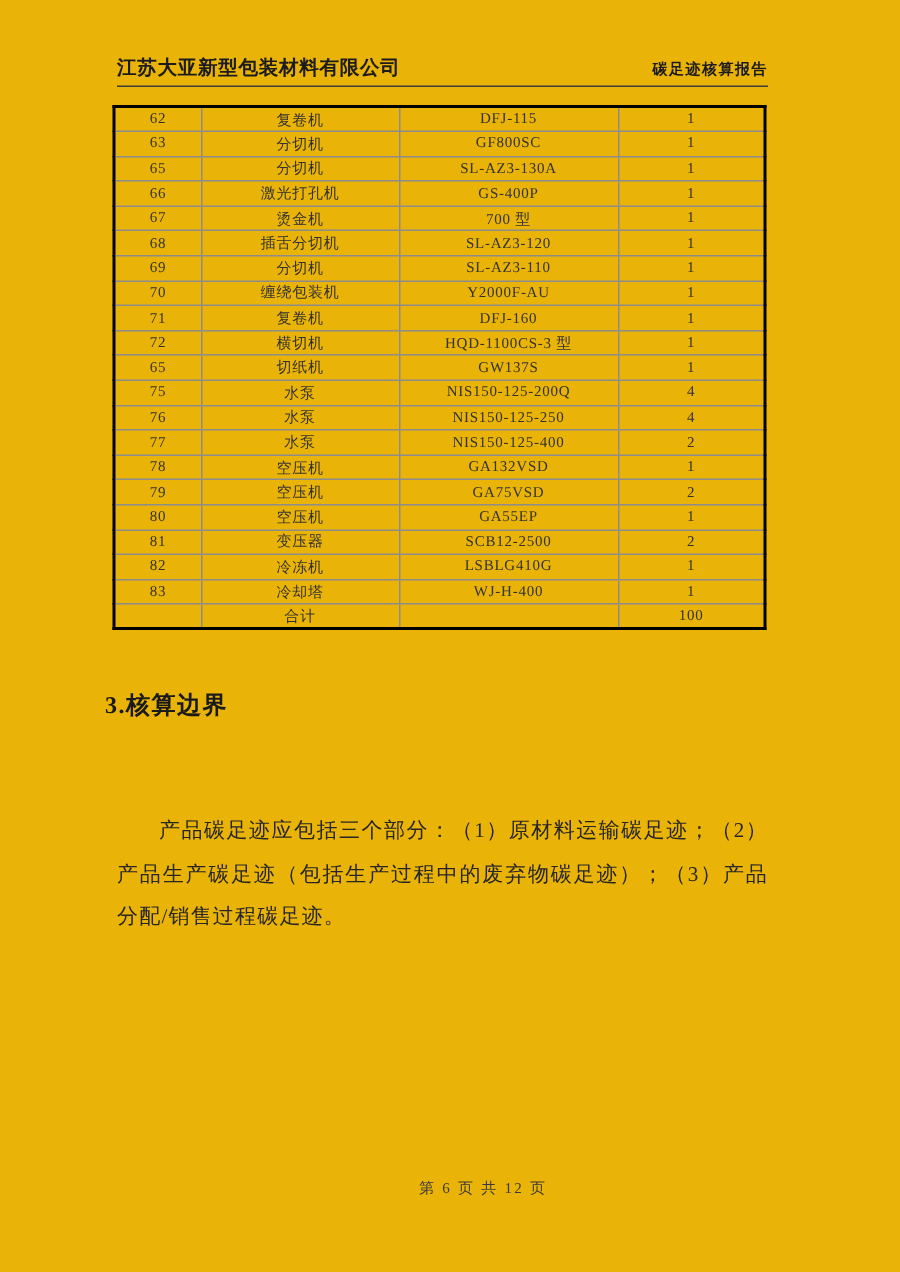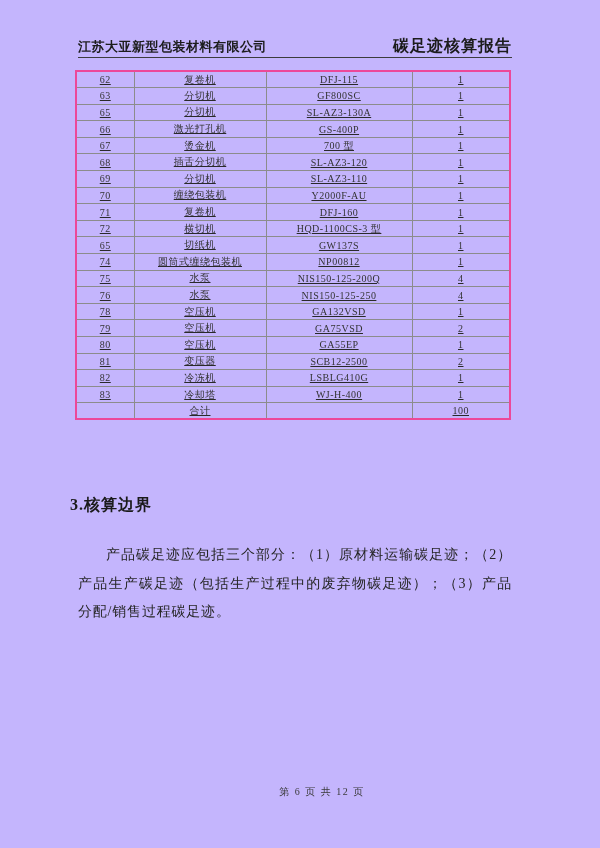--- a/index.html
+++ b/index.html
@@ -8,60 +8,59 @@
     background: #ffffff;
     font-family: "Liberation Serif", "DejaVu Serif", serif;
     color: #2a2a2a;
     position: relative;
     overflow: hidden;
   }
   .page {
     position: absolute;
     left: 0; top: 0;
     width: 600px; height: 848px;
-    background: #c4b5fd;
+    background: #eab308;
   }
 
   
   .header {
     position: absolute;
     left: 78px; right: 88px; top: 36px;
     display: flex;
     justify-content: space-between;
     align-items: baseline;
   }
   .header .company {
     font-size: 13px;
     font-weight: bold;
     letter-spacing: 0.5px;
     color: #1c1c1c;
   }
   .header .report-title {
-    font-size: 16px;
+    font-size: 10px;
     font-weight: bold;
     letter-spacing: 1px;
     color: #1c1c1c;
     font-family: Liberation Serif, serif;
   }
   .header-rule {
     position: absolute;
     left: 78px; right: 88px; top: 57px;
     height: 0;
     border-top: 1.3px solid #3c3c3c;
   }
 
   
   table.equipment {
     position: absolute;
     left: 75px; top: 70px;
     width: 434px;
     border-collapse: collapse;
     table-layout: fixed;
-    border: 2px solid #ec4899;
-    text-decoration: underline;
+    border: 2px solid #000000;
   }
   table.equipment td {
     border: 1px solid #8c8c8c;
     height: 16.6px;
     font-size: 10px;
     color: #333333;
     text-align: center;
     vertical-align: middle;
     padding: 0 2px;
     letter-spacing: 0.5px;
@@ -69,21 +68,21 @@
     white-space: nowrap;
   }
   col.c1 { width: 58px; }
   col.c2 { width: 132px; }
   col.c3 { width: 146px; }
   col.c4 { width: 98px; }
 
   
   .section-heading {
     position: absolute;
-    left: 70px; top: 495px;
+    left: 70px; top: 460px;
     font-size: 16px;
     font-weight: bold;
     color: #1a1a1a;
     letter-spacing: 1px;
   }
   .section-paragraph {
     position: absolute;
     left: 78px; top: 541px;
     width: 434px;
     font-size: 14px;
@@ -185,38 +184,38 @@
           <td>HQD-1100CS-3 型</td>
           <td>1</td>
         </tr>
         <tr>
           <td>65</td>
           <td>切纸机</td>
           <td>GW137S</td>
           <td>1</td>
         </tr>
         <tr>
-          <td>74</td>
-          <td>圆筒式缠绕包装机</td>
-          <td>NP00812</td>
-          <td>1</td>
-        </tr>
-        <tr>
           <td>75</td>
           <td>水泵</td>
           <td>NIS150-125-200Q</td>
           <td>4</td>
         </tr>
         <tr>
           <td>76</td>
           <td>水泵</td>
           <td>NIS150-125-250</td>
           <td>4</td>
         </tr>
         <tr>
+          <td>77</td>
+          <td>水泵</td>
+          <td>NIS150-125-400</td>
+          <td>2</td>
+        </tr>
+        <tr>
           <td>78</td>
           <td>空压机</td>
           <td>GA132VSD</td>
           <td>1</td>
         </tr>
         <tr>
           <td>79</td>
           <td>空压机</td>
           <td>GA75VSD</td>
           <td>2</td>

